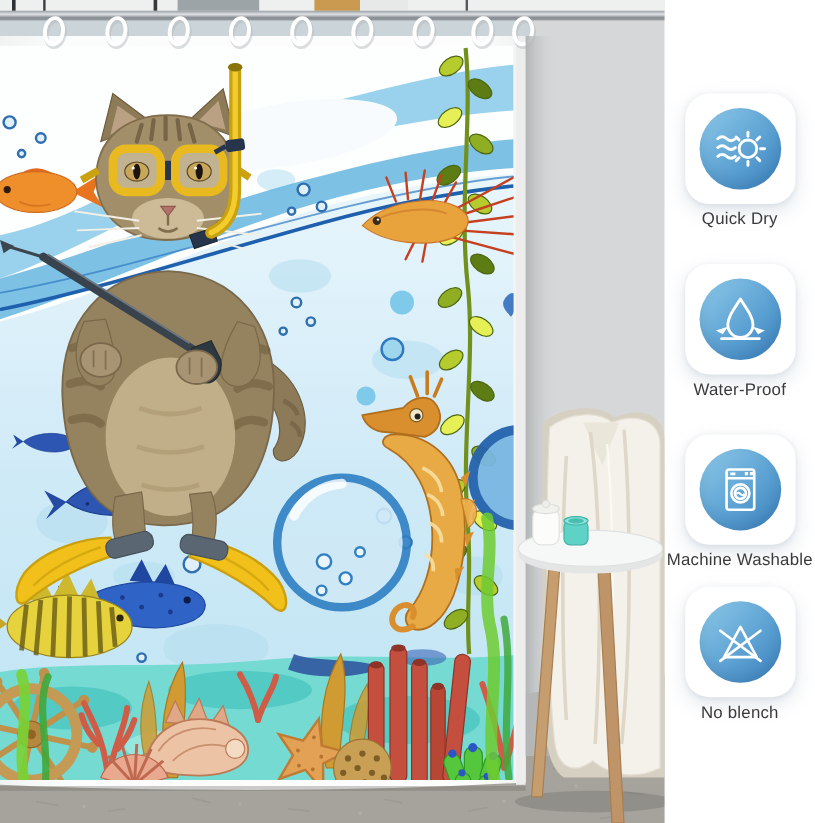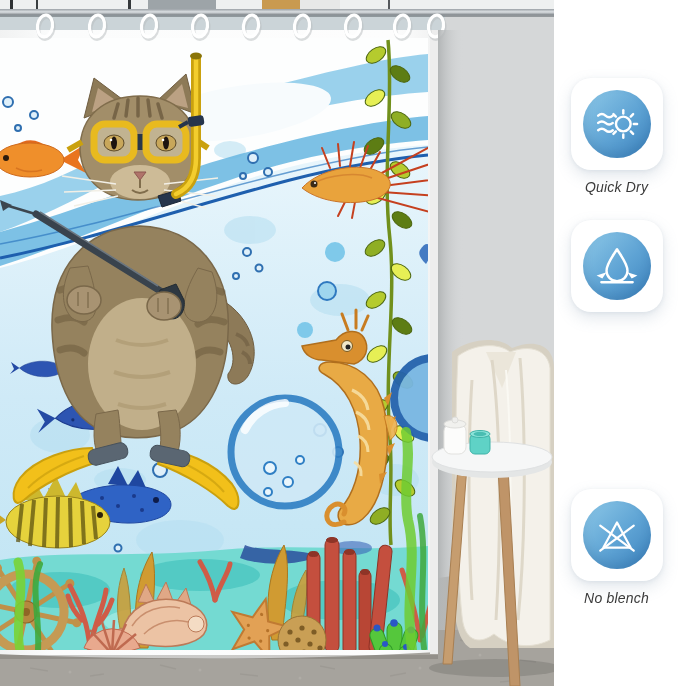--- a/index.html
+++ b/index.html
@@ -9,21 +9,21 @@
   .panel{position:absolute;left:554px;top:0;width:125px;height:686px;background:#ffffff;}
   .feature{position:absolute;left:0;width:125px;text-align:center;}
   .f1{top:78px}.f2{top:220px}.f3{top:362px}.f4{top:489px}
   .badge-card{width:92px;height:92px;margin:0 auto;border-radius:20px;background:#ffffff;
     box-shadow:0 6px 16px rgba(110,135,160,.20),0 1px 4px rgba(110,135,160,.12);
     display:flex;align-items:center;justify-content:center;}
   .badge-circle{width:68px;height:68px;border-radius:50%;
     background:linear-gradient(135deg,#8ec9e8 0%,#5ea3d4 55%,#3c82bd 100%);
     box-shadow:inset 0 -6px 10px rgba(25,75,125,.18);
     display:flex;align-items:center;justify-content:center;}
-  .feature-label{margin-top:9px;font-size:14px;color:#3a3a3a;letter-spacing:.2px;white-space:nowrap;font-style:italic;}
+  .feature-label{margin-top:4px;font-size:14px;color:#3a3a3a;letter-spacing:.2px;white-space:nowrap;}
 </style>
 </head>
 <body>
 
 <div class="stage">
 
   <svg class="photo" viewBox="0 0 554 686" xmlns="http://www.w3.org/2000/svg">
     <defs>
       <linearGradient id="rodGrad" x1="0" y1="0" x2="0" y2="1">
         <stop offset="0" stop-color="#9aa0a5"></stop>
@@ -627,22 +627,42 @@
       <div class="badge-card">
         <div class="badge-circle">
           <svg width="44" height="44" viewBox="0 0 42 42">
             <path d="M21,5 C16,13 11,19 11,25.5 a10,10 0 0 0 20,0 C31,19 26,13 21,5 Z" stroke="#ffffff" stroke-width="2.3" fill="none" stroke-linejoin="round"></path>
             <polygon points="1.5,30 11,27 7,33" fill="#ffffff"></polygon>
             <polygon points="40.5,30 31,27 35,33" fill="#ffffff"></polygon>
             <path d="M6,36.5 L36,36.5" stroke="#ffffff" stroke-width="2.2" stroke-linecap="round"></path>
           </svg>
         </div>
       </div>
+      <div class="feature-label">Water-Proof</div>
     </div>
 
+    <div class="feature f3">
+      <div class="badge-card">
+        <div class="badge-circle">
+          <svg width="44" height="44" viewBox="0 0 42 42">
+            <g stroke="#ffffff" stroke-width="2.1" fill="none">
+              <rect x="10" y="5" width="22" height="32" rx="2"></rect>
+              <path d="M10,12 L32,12"></path>
+              <path d="M13,8.5 L17,8.5"></path>
+              <circle cx="21" cy="24" r="7.2"></circle>
+              <circle cx="21" cy="24" r="4.4"></circle>
+              <path d="M17.8,24.5 q1.6,-1.8 3.2,0 q1.6,1.8 3.2,0" stroke-width="1.6"></path>
+            </g>
+            <rect x="24.5" y="7" width="2.6" height="2.6" fill="#ffffff"></rect>
+            <rect x="28.5" y="7" width="2.6" height="2.6" fill="#ffffff"></rect>
+          </svg>
+        </div>
+      </div>
+      <div class="feature-label">Machine Washable</div>
+    </div>
 
     <div class="feature f4">
       <div class="badge-card">
         <div class="badge-circle">
           <svg width="44" height="44" viewBox="0 0 42 42">
             <g stroke="#ffffff" stroke-width="2.1" fill="none" stroke-linecap="round" stroke-linejoin="round">
               <path d="M21,9 L34,33 L8,33 Z"></path>
               <path d="M5,12 L37,36"></path>
               <path d="M37,12 L5,36"></path>
             </g>

